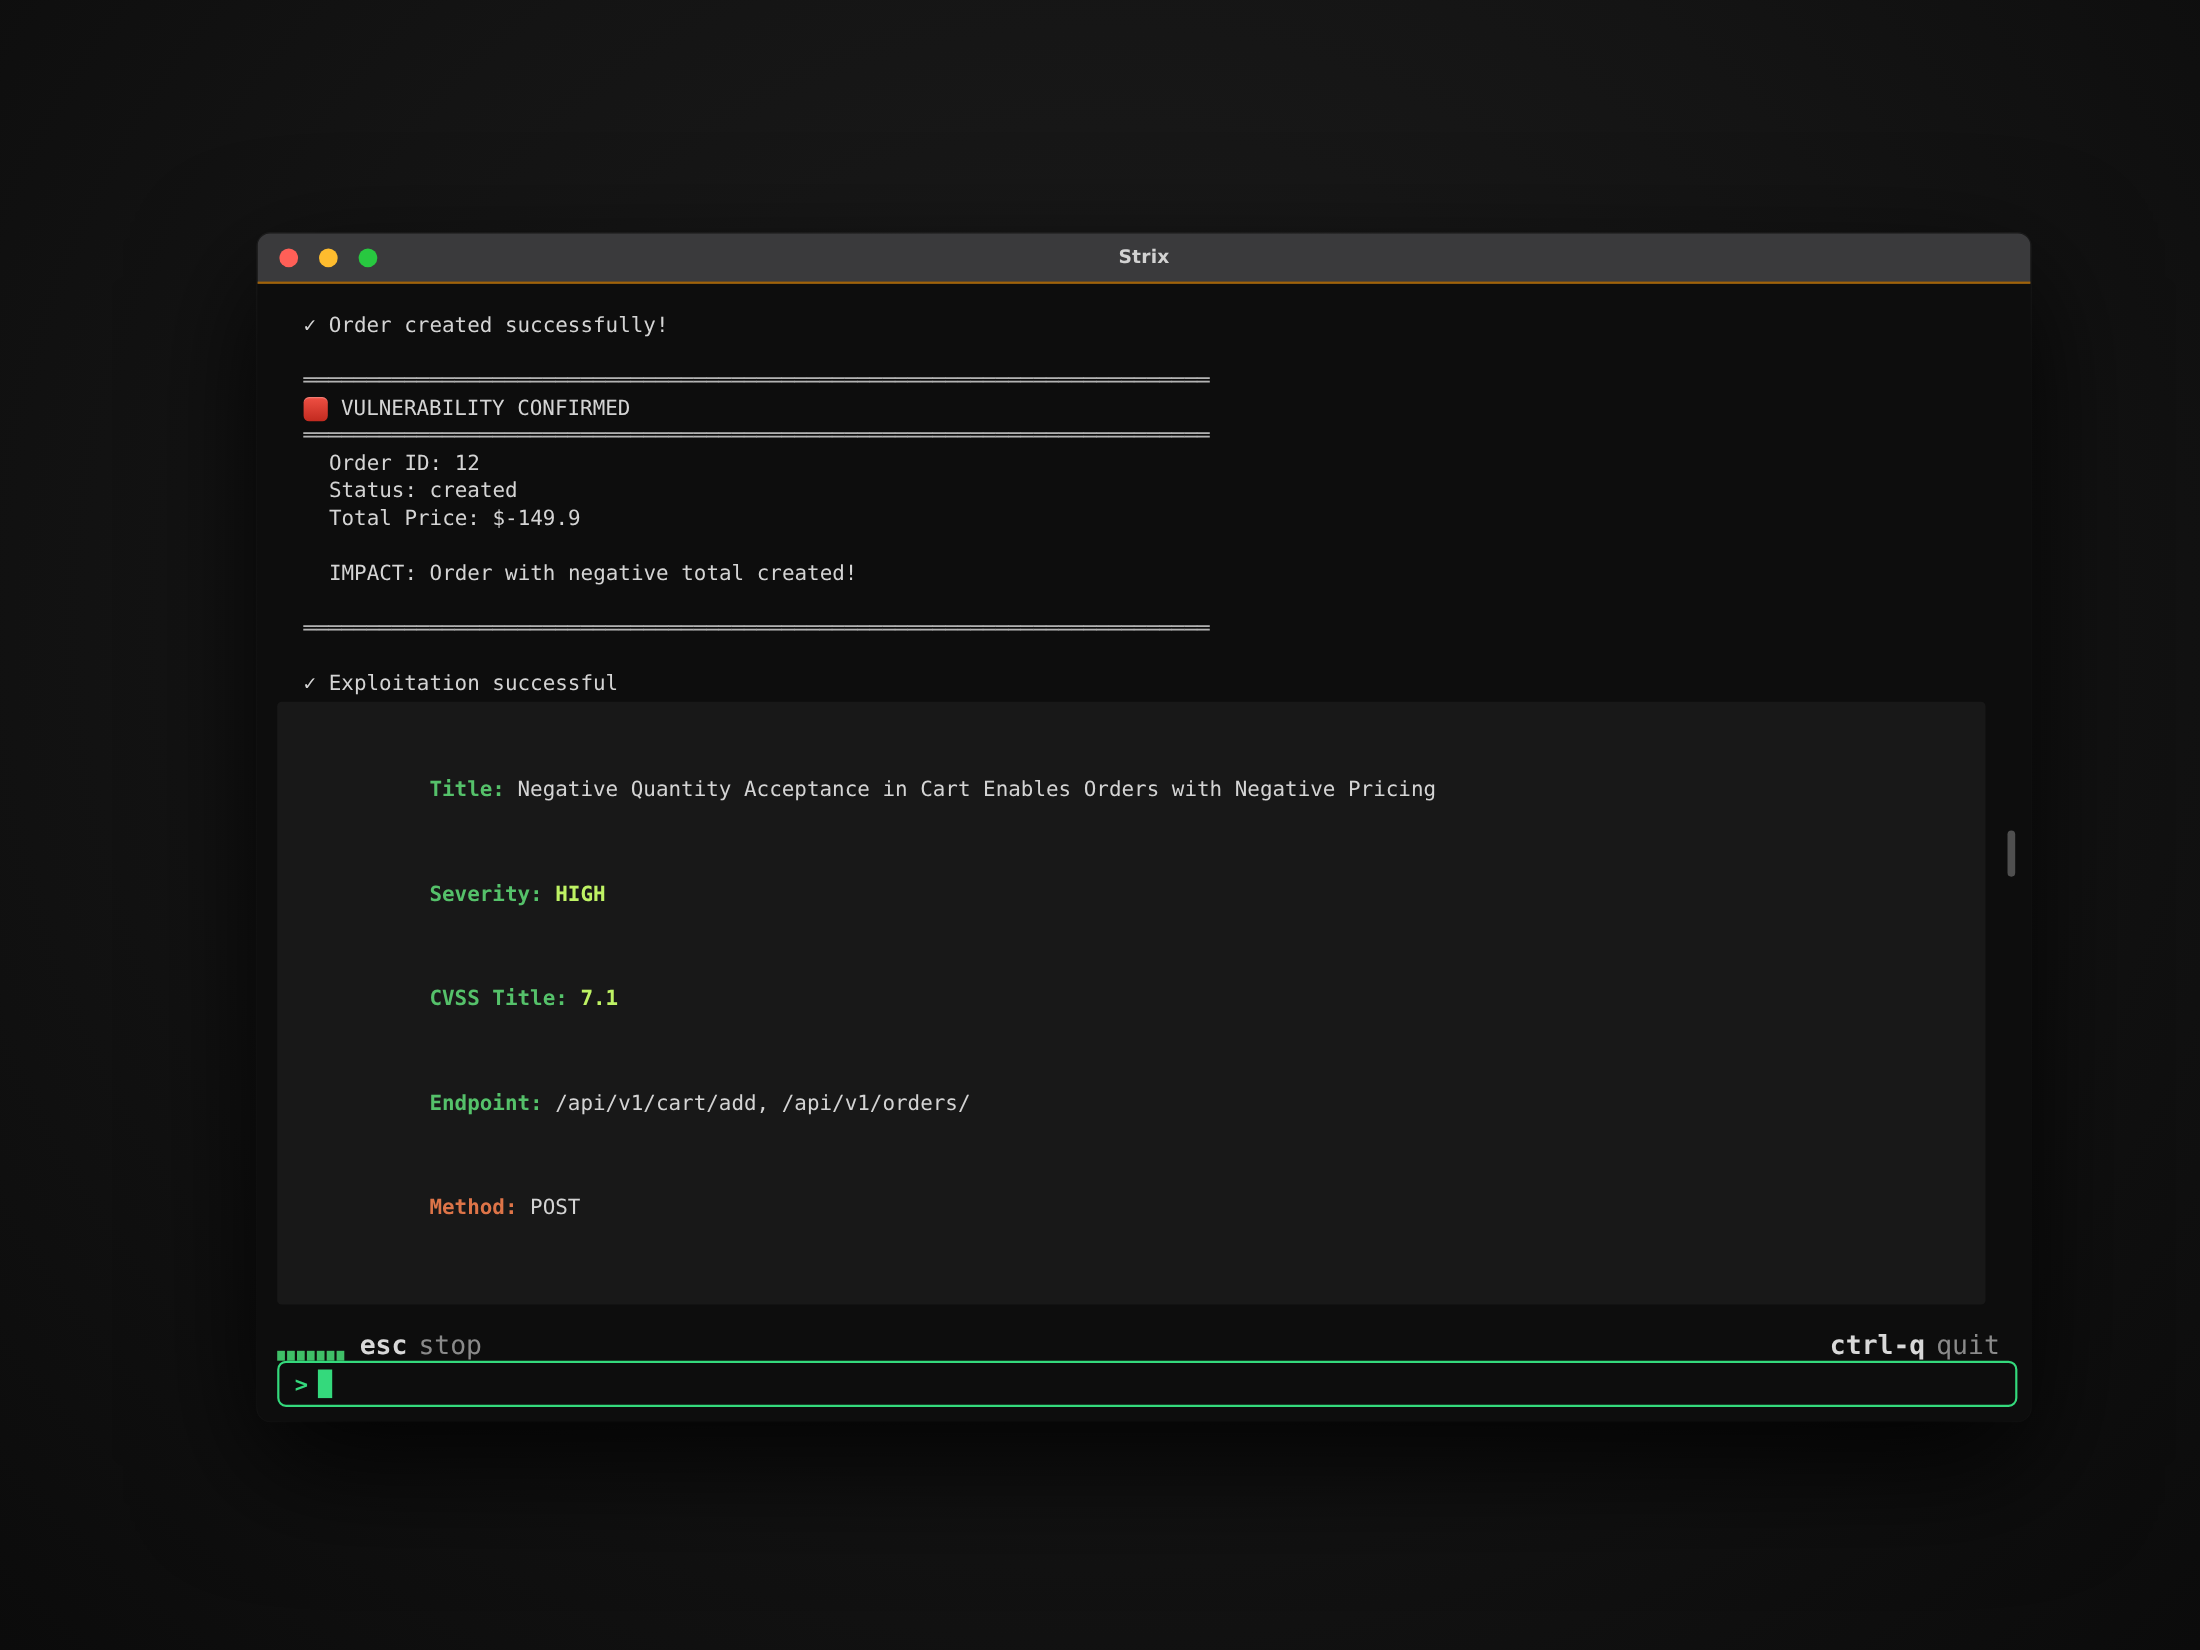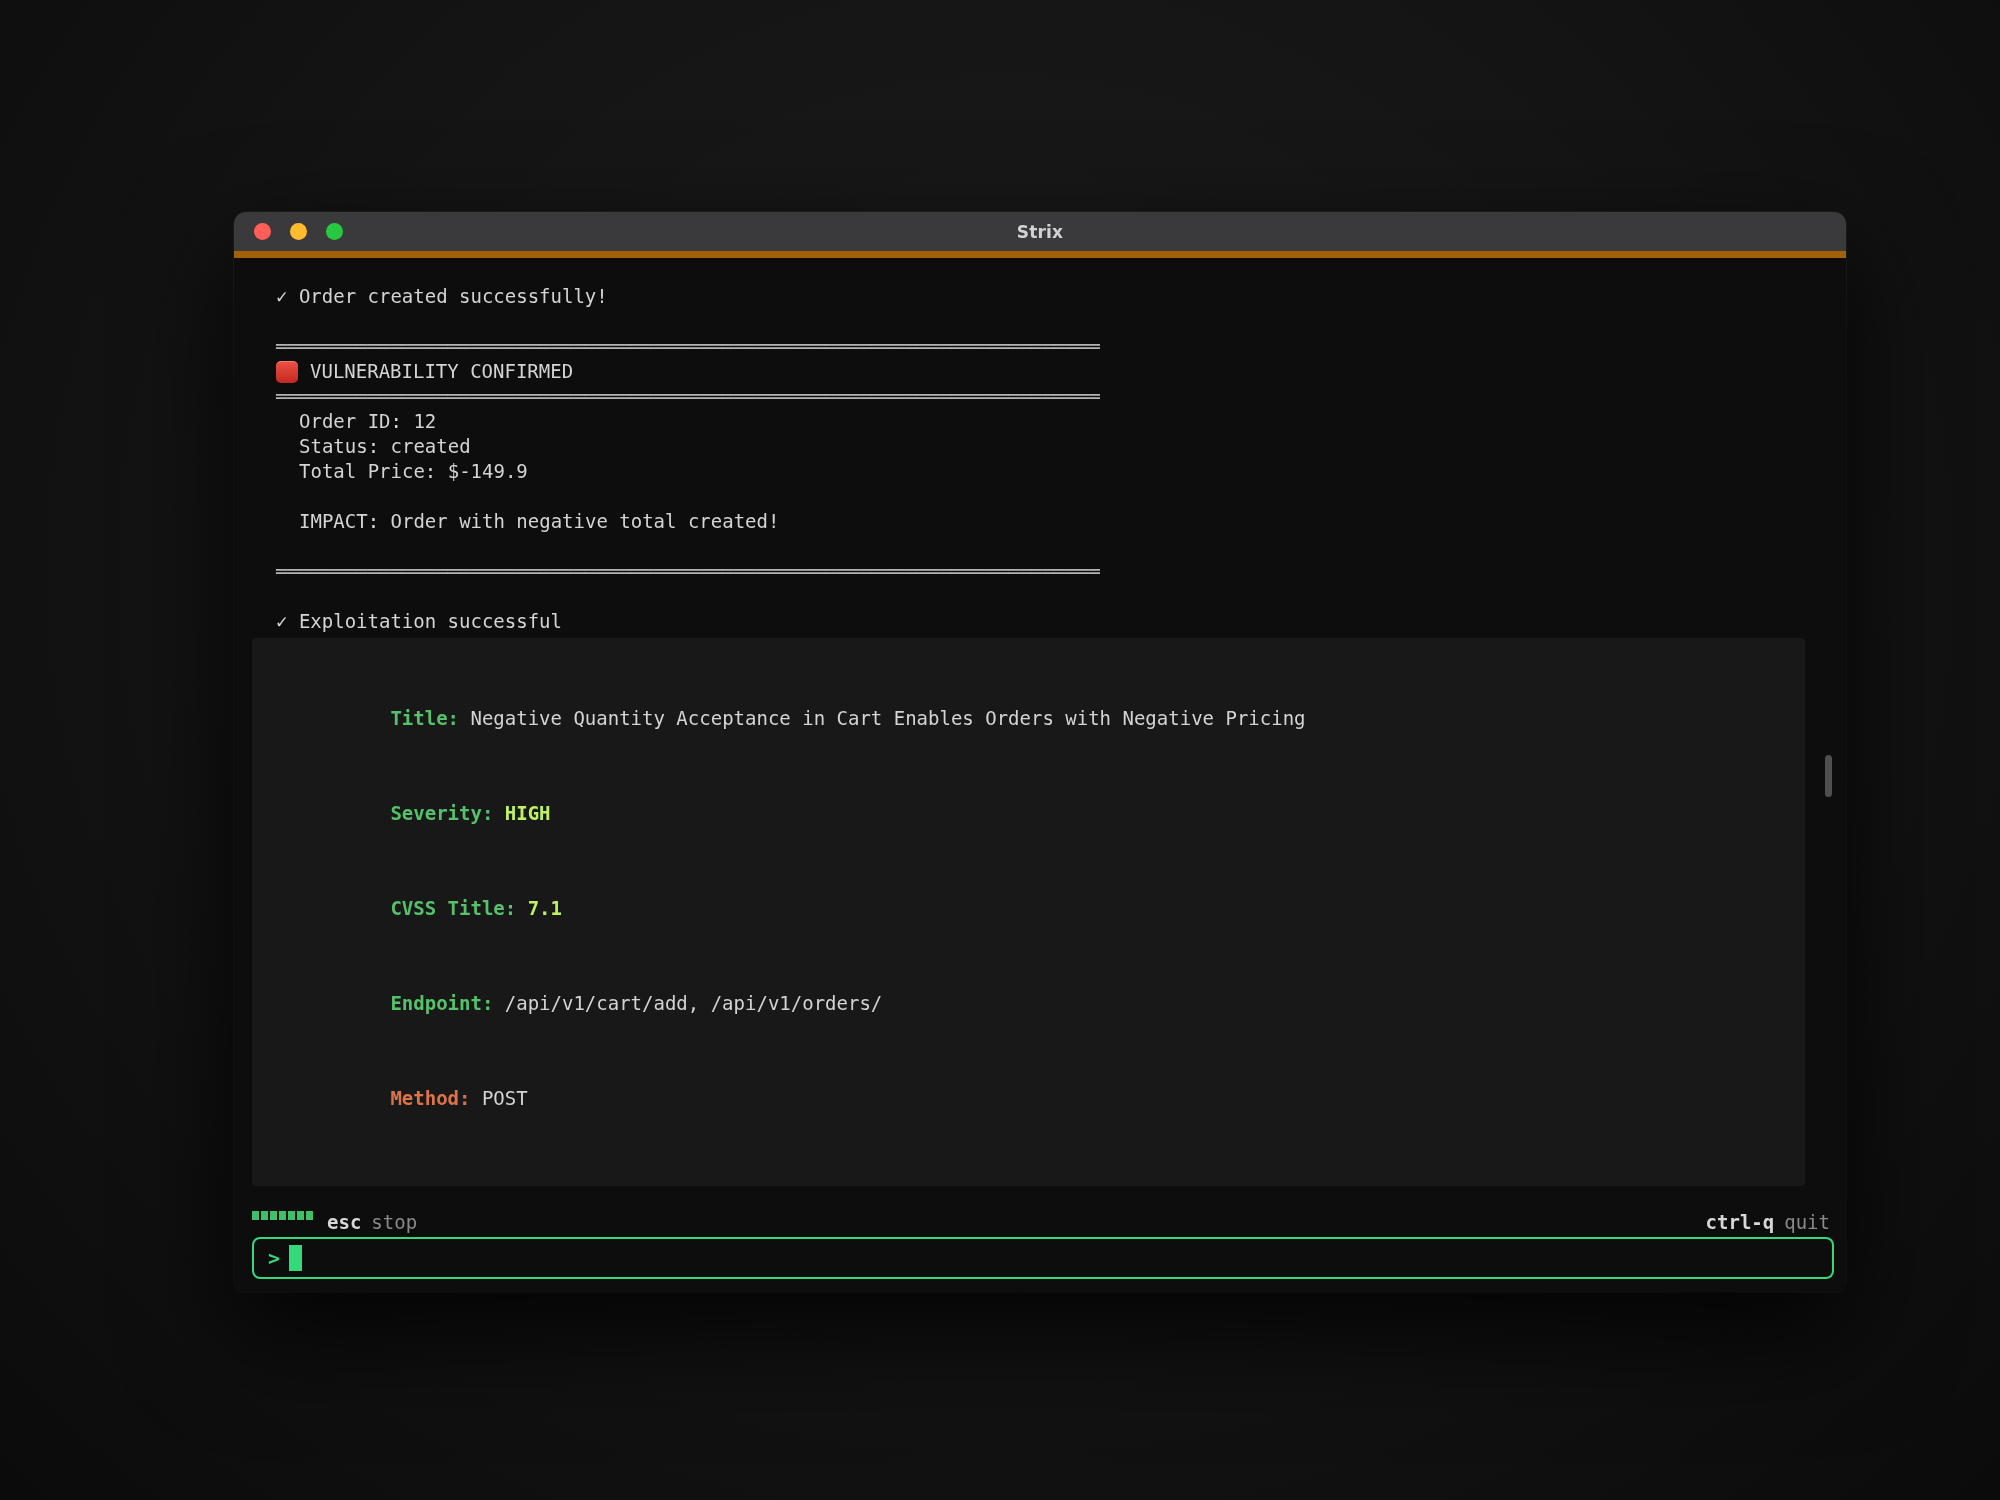--- a/index.html
+++ b/index.html
@@ -10,21 +10,21 @@
     background: radial-gradient(ellipse at 50% 38%, #1c1c1c 0%, #141414 55%, #0b0b0b 100%);
     font-family:"DejaVu Sans Mono", monospace;
     overflow:hidden;
   }
   .window {
     position:absolute; left:234px; top:212px; width:1612px; height:1080px;
     background:#0d0d0d; border-radius:12px; overflow:hidden;
     box-shadow: 0 40px 110px rgba(0,0,0,0.85), 0 0 0 1px rgba(255,255,255,0.05);
   }
   .titlebar {
-    height:46px; background:#3a3a3c; border-bottom:7px solid #a16207;
+    height:46px; background:#3a3a3c; border-bottom:2px solid #a16207;
     display:flex; align-items:center; position:relative;
   }
   .traffic { position:absolute; left:20px; top:0; height:100%; display:flex; align-items:center; gap:19px; }
   .dot { width:17px; height:17px; border-radius:50%; display:inline-block; }
   .dot.red    { background:#ff5f57; }
   .dot.yellow { background:#febc2e; }
   .dot.green  { background:#28c840; }
   .titlebar .title {
     width:100%; text-align:center; color:#d2d2d2; font-weight:bold; font-size:17px;
     font-family:"DejaVu Sans", sans-serif; letter-spacing:0.2px;
@@ -52,22 +52,22 @@
     background:#181818; border-radius:4px;
     padding:44px 40px 0 24px; overflow:hidden;
   }
   .r-line { white-space:pre; line-height:24px; margin-bottom:23px; }
   .r-header { color:#e8833d; font-weight:bold; }
   .lbl   { color:#55c16a; font-weight:bold; }
   .lbl-warm { color:#dd7448; font-weight:bold; }
   .val   { color:#d4d4d4; }
   .val-hot { color:#bef264; font-weight:bold; }
   .statusbar {
-    position:absolute; left:18px; right:16px; top:999px; height:26px;
-    display:flex; align-items:flex-start; font-size:19px;
+    position:absolute; left:18px; right:28px; top:999px; height:26px;
+    display:flex; align-items:flex-end; font-size:24px;
   }
   .spinner { display:flex; gap:2px; margin-right:14px; }
   .spinner span { width:7px; height:9px; background:#3fbf67; display:inline-block; }
   .key  { color:#d8d8d8; font-weight:bold; }
   .hint { color:#8a8a8a; margin-left:10px; }
   .sb-right { margin-left:auto; display:flex; align-items:center; }
   .inputbox {
     position:absolute; left:18px; right:12px; top:1025px; height:42px;
     border:2px solid #34d97c; border-radius:8px;
     display:flex; align-items:center; padding-left:14px;

